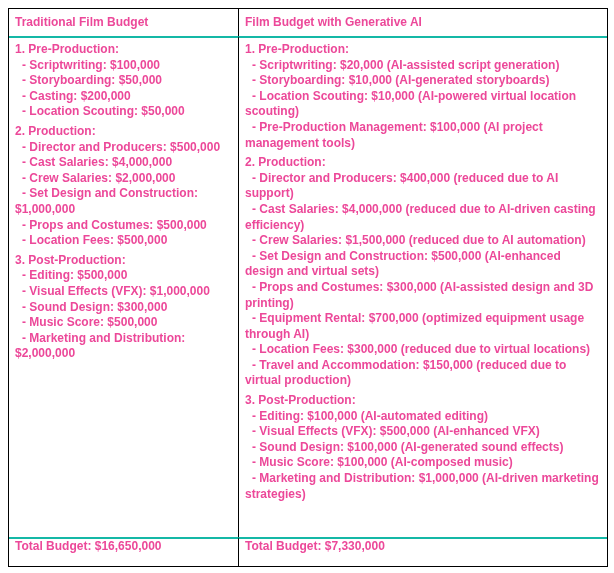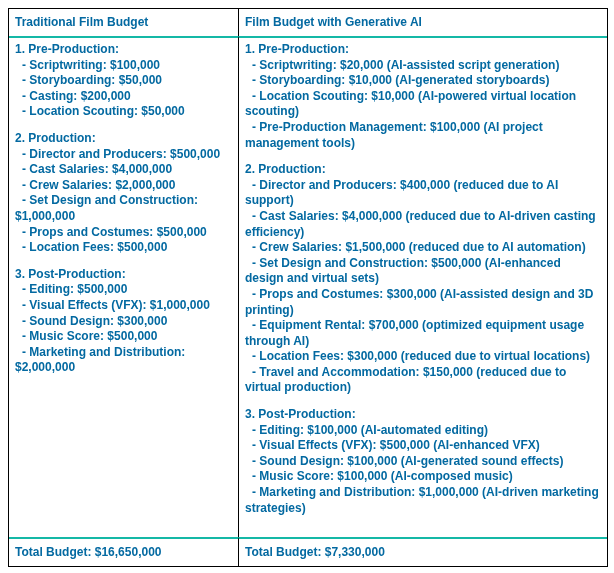--- a/index.html
+++ b/index.html
@@ -10,21 +10,21 @@
     height: 573px;
     overflow: hidden;
   }
   .doc-canvas {
     position: relative;
     width: 614px;
     height: 573px;
     background: #ffffff;
     font-family: "Liberation Sans", "DejaVu Sans", sans-serif;
     font-weight: bold;
-    color: #0369a1;
+    color: #ec4899;
   }
   .budget-table {
     position: absolute;
     left: 8px;
     top: 8px;
     width: 598px;
     border: 1px solid #000000;
     display: grid;
     grid-template-columns: 229px 369px;
     grid-template-rows: 27px 501px 29px;
@@ -42,24 +42,24 @@
   .header-cell {
     display: flex;
     align-items: center;
     padding: 0 6px;
   }
   .body-cell {
     padding: 4px 6px 0 6px;
   }
   .total-cell {
     display: flex;
-    align-items: center;
+    align-items: flex-start;
     padding: 0 6px;
   }
-  .section + .section { margin-top: 11px; }
+  .section + .section { margin-top: 4px; }
   .section-title { text-indent: 0; }
   .item-line { text-indent: 7px; }
 </style>
 </head>
 <body>
 
 <div class="doc-canvas">
   <div class="budget-table">
 
     <div class="cell header-cell col-left row-header">

